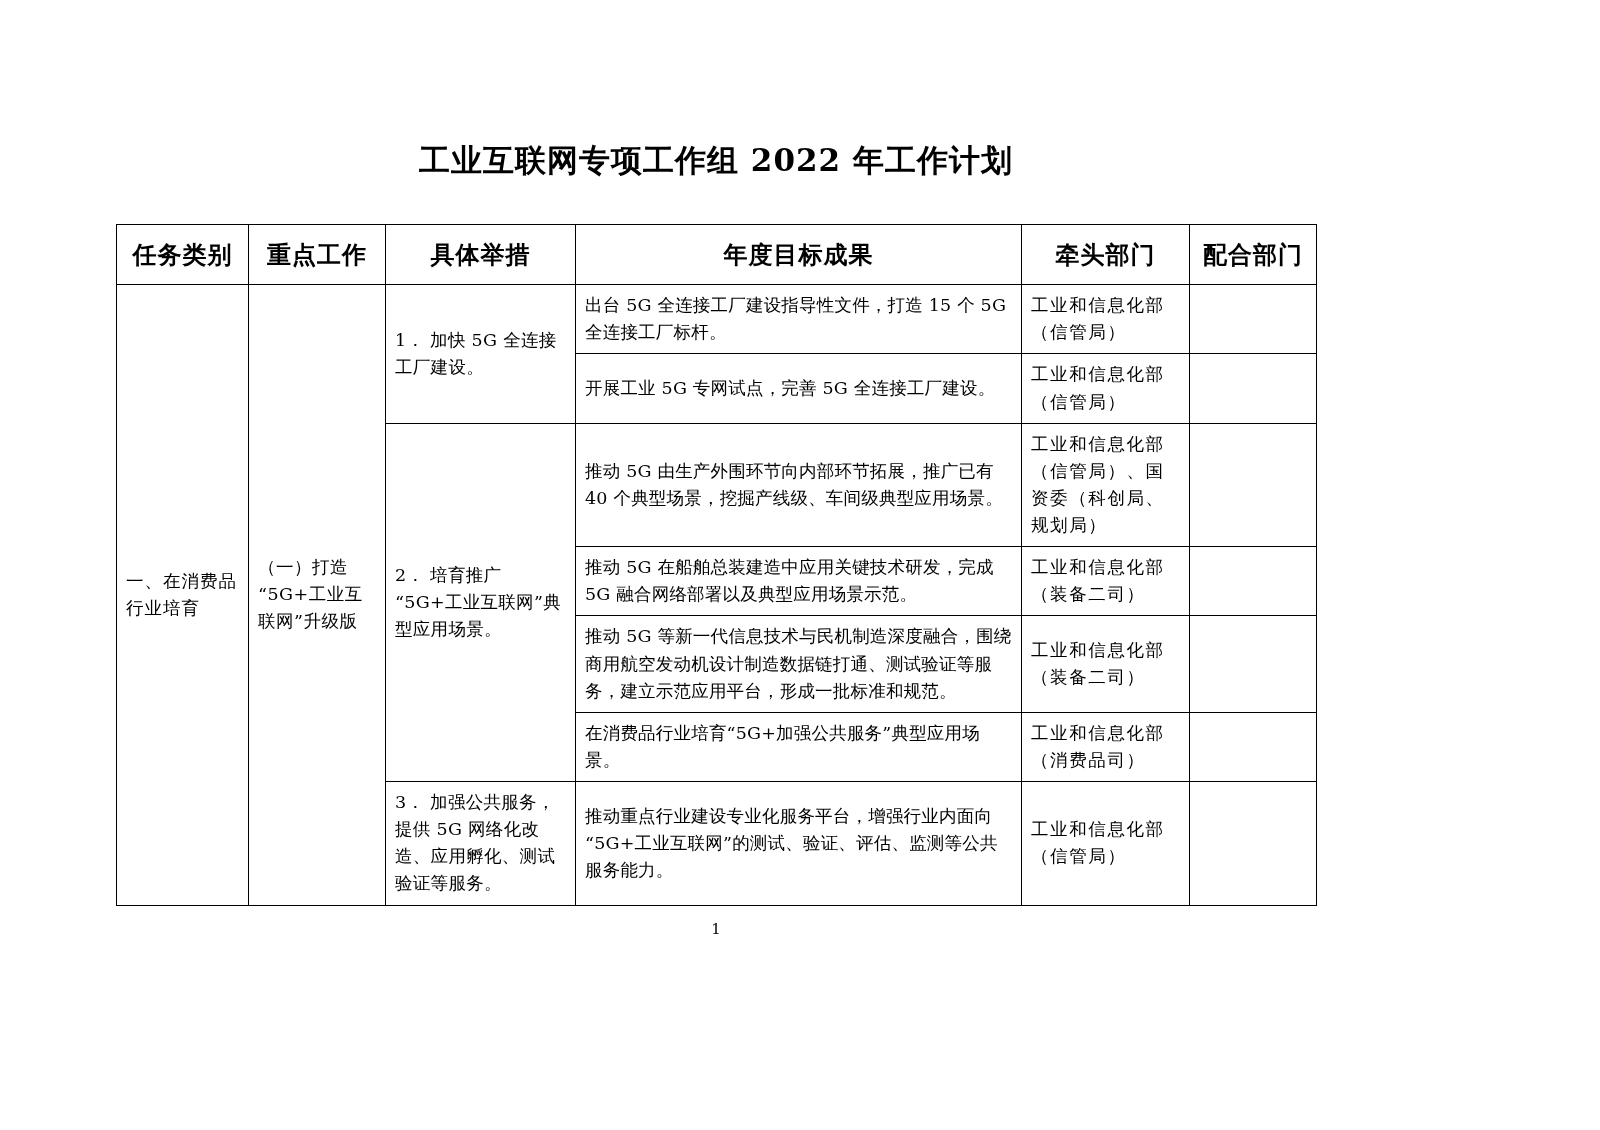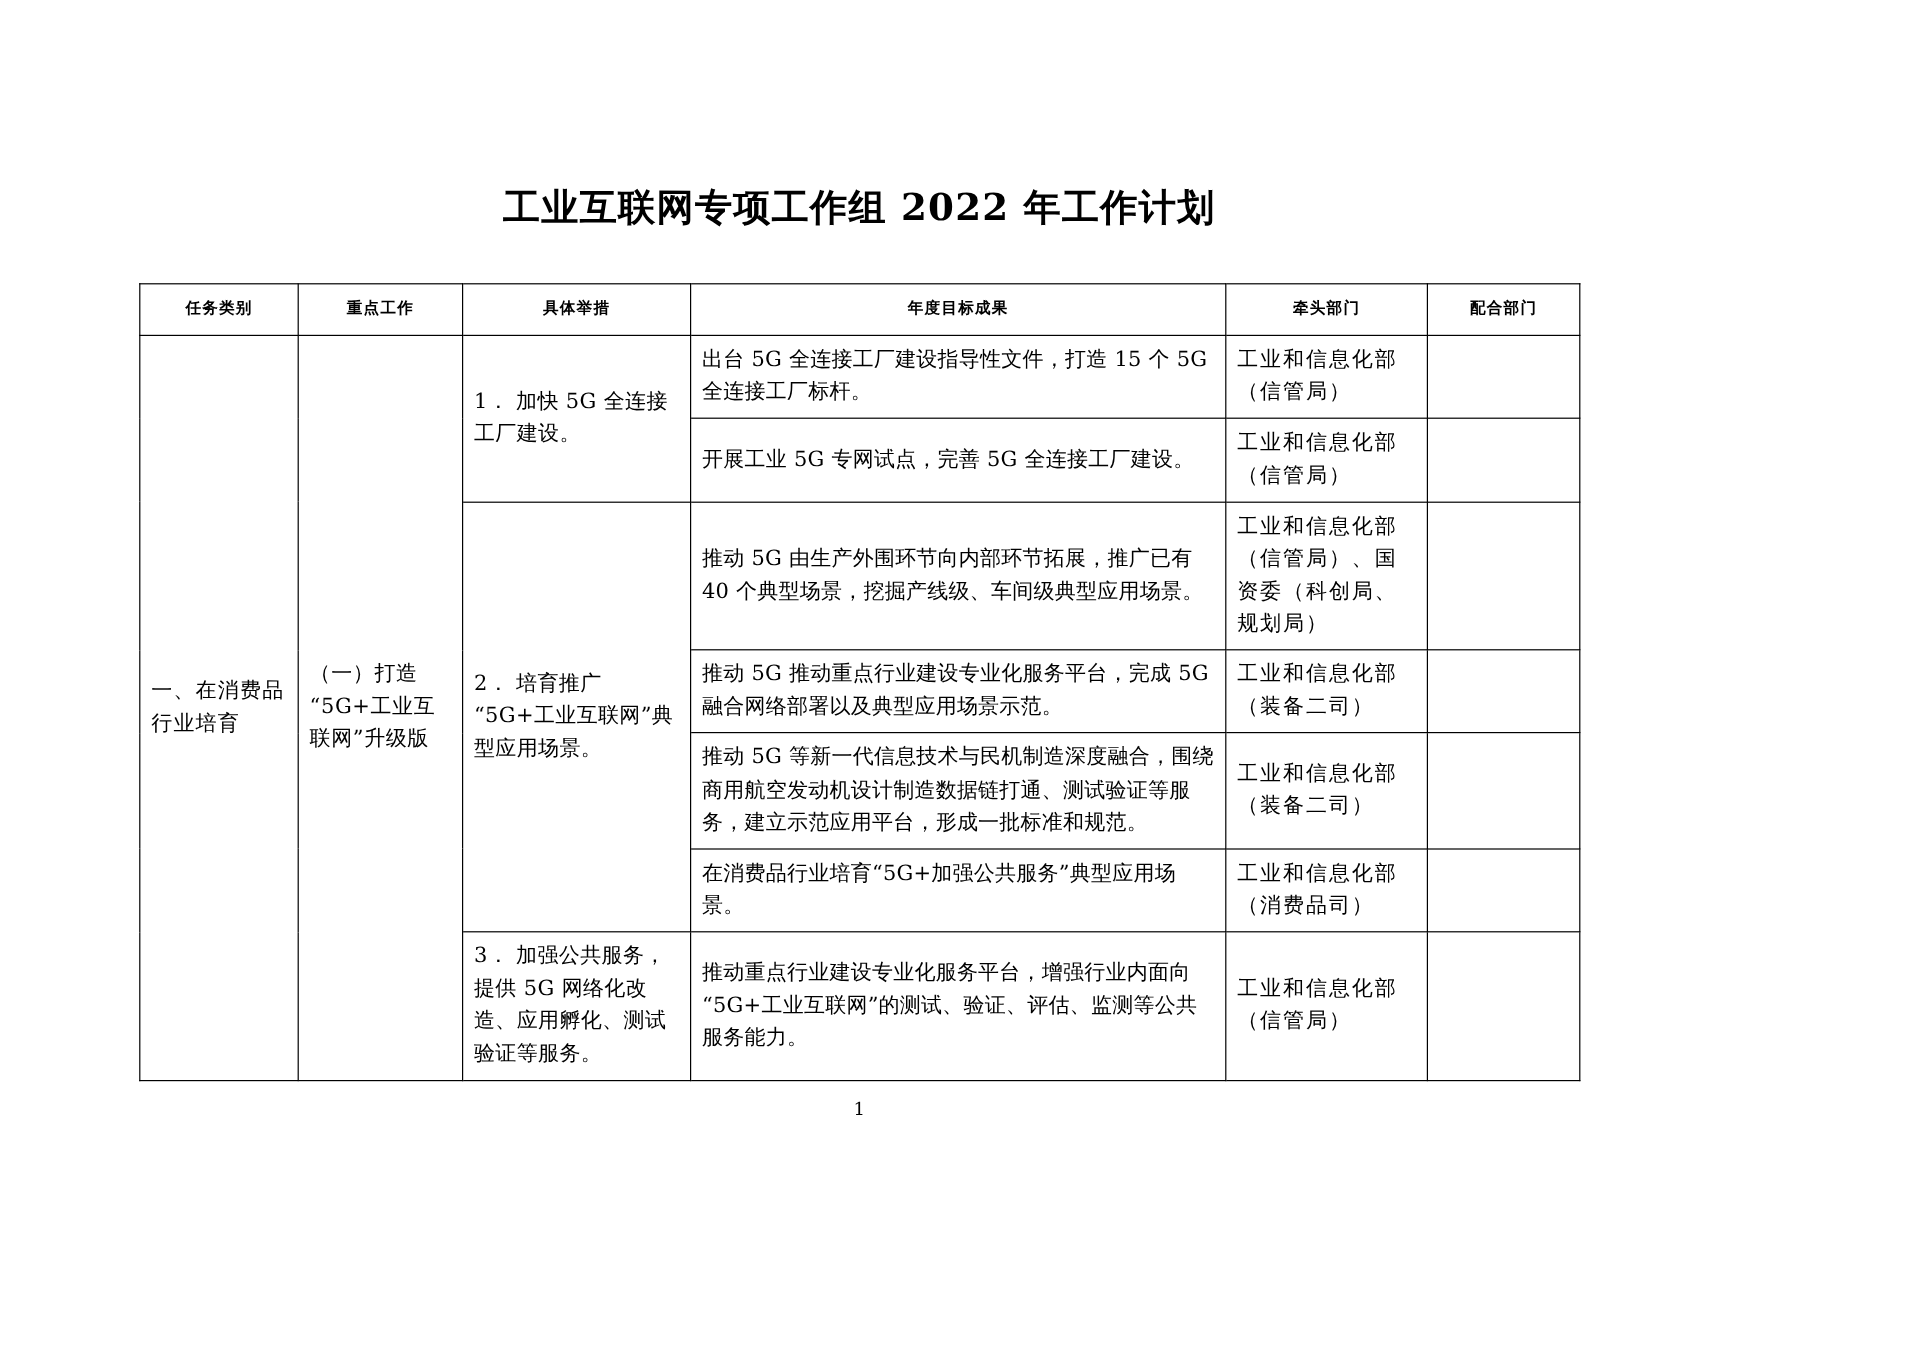--- a/index.html
+++ b/index.html
@@ -12,21 +12,21 @@
     height: 1130px;
     font-family: "DejaVu Serif", "Liberation Serif", serif;
     color: #000000;
     position: relative;
     overflow: hidden;
   }
   .page {
     width: 1432px;
     height: 1130px;
     box-sizing: border-box;
-    padding: 12px;
+    padding: 0;
     position: relative;
   }
   .doc-title {
     text-align: center;
     font-size: 31px;
     font-weight: bold;
     letter-spacing: 1px;
     margin: 0;
     padding-top: 140px;
     font-family: "DejaVu Serif", "Liberation Serif", serif;
@@ -46,21 +46,21 @@
     padding: 7px 9px;
     font-size: 17.5px;
     line-height: 1.55;
     font-family: "DejaVu Serif", "Liberation Serif", serif;
     font-weight: normal;
     text-align: left;
   }
   table.plan thead th {
     text-align: center;
     font-weight: bold;
-    font-size: 13px;
+    font-size: 24px;
     padding: 11px 6px;
     letter-spacing: 1px;
   }
   .col-a { width: 132px; }
   .col-b { width: 137px; }
   .col-c { width: 190px; }
   .col-d { width: 446px; }
   .col-e { width: 168px; }
   .col-f { width: 127px; }
 
@@ -140,21 +140,21 @@
           <td class="dept">工业和信息化部（信管局）</td>
           <td class="empty"></td>
         </tr>
         <tr>
           <td class="measure" rowspan="4">2． 培育推广“5G+工业互联网”典型应用场景。</td>
           <td class="outcome">推动 5G 由生产外围环节向内部环节拓展，推广已有 40 个典型场景，挖掘产线级、车间级典型应用场景。</td>
           <td class="dept">工业和信息化部（信管局）、国资委（科创局、规划局）</td>
           <td class="empty"></td>
         </tr>
         <tr>
-          <td class="outcome">推动 5G 推动重点行业建设专业化服务平台，完成 5G 融合网络部署以及典型应用场景示范。</td>
+          <td class="outcome">推动 5G 在船舶总装建造中应用关键技术研发，完成 5G 融合网络部署以及典型应用场景示范。</td>
           <td class="dept">工业和信息化部（装备二司）</td>
           <td class="empty"></td>
         </tr>
         <tr>
           <td class="outcome">推动 5G 等新一代信息技术与民机制造深度融合，围绕商用航空发动机设计制造数据链打通、测试验证等服务，建立示范应用平台，形成一批标准和规范。</td>
           <td class="dept">工业和信息化部（装备二司）</td>
           <td class="empty"></td>
         </tr>
         <tr>
           <td class="outcome">在消费品行业培育“5G+加强公共服务”典型应用场景。</td>

